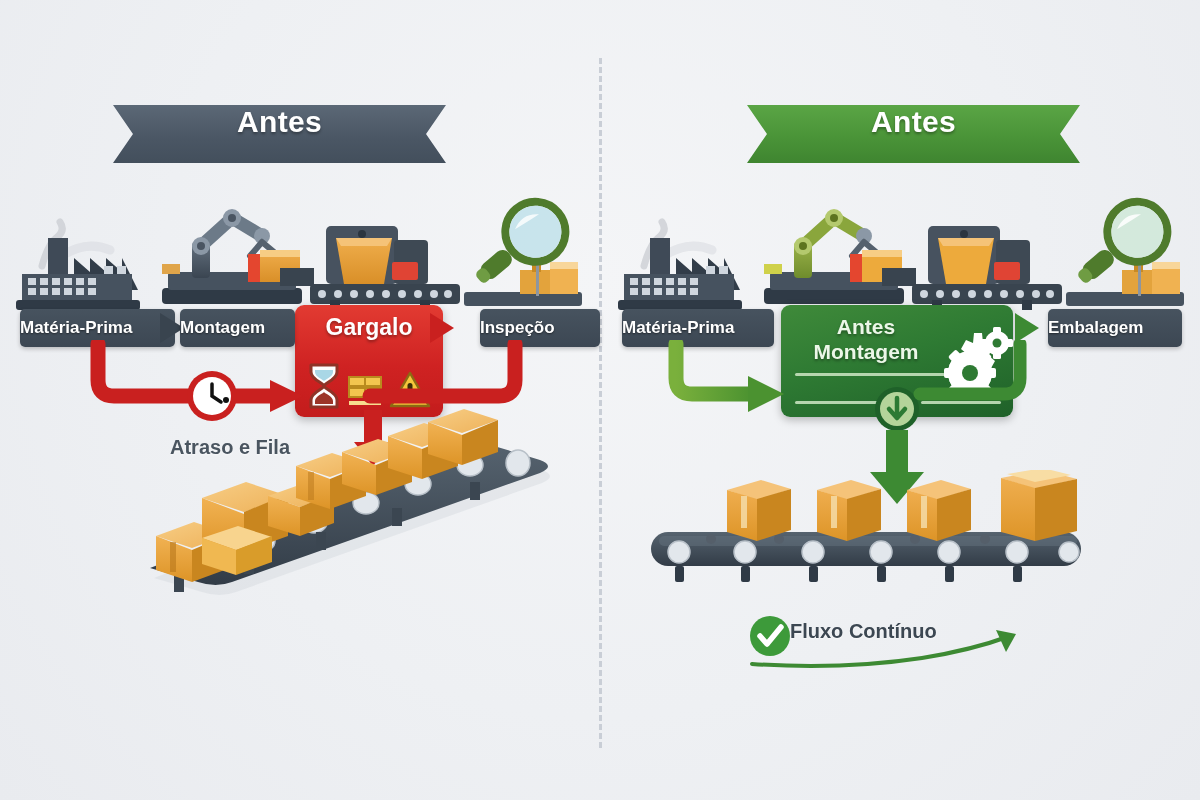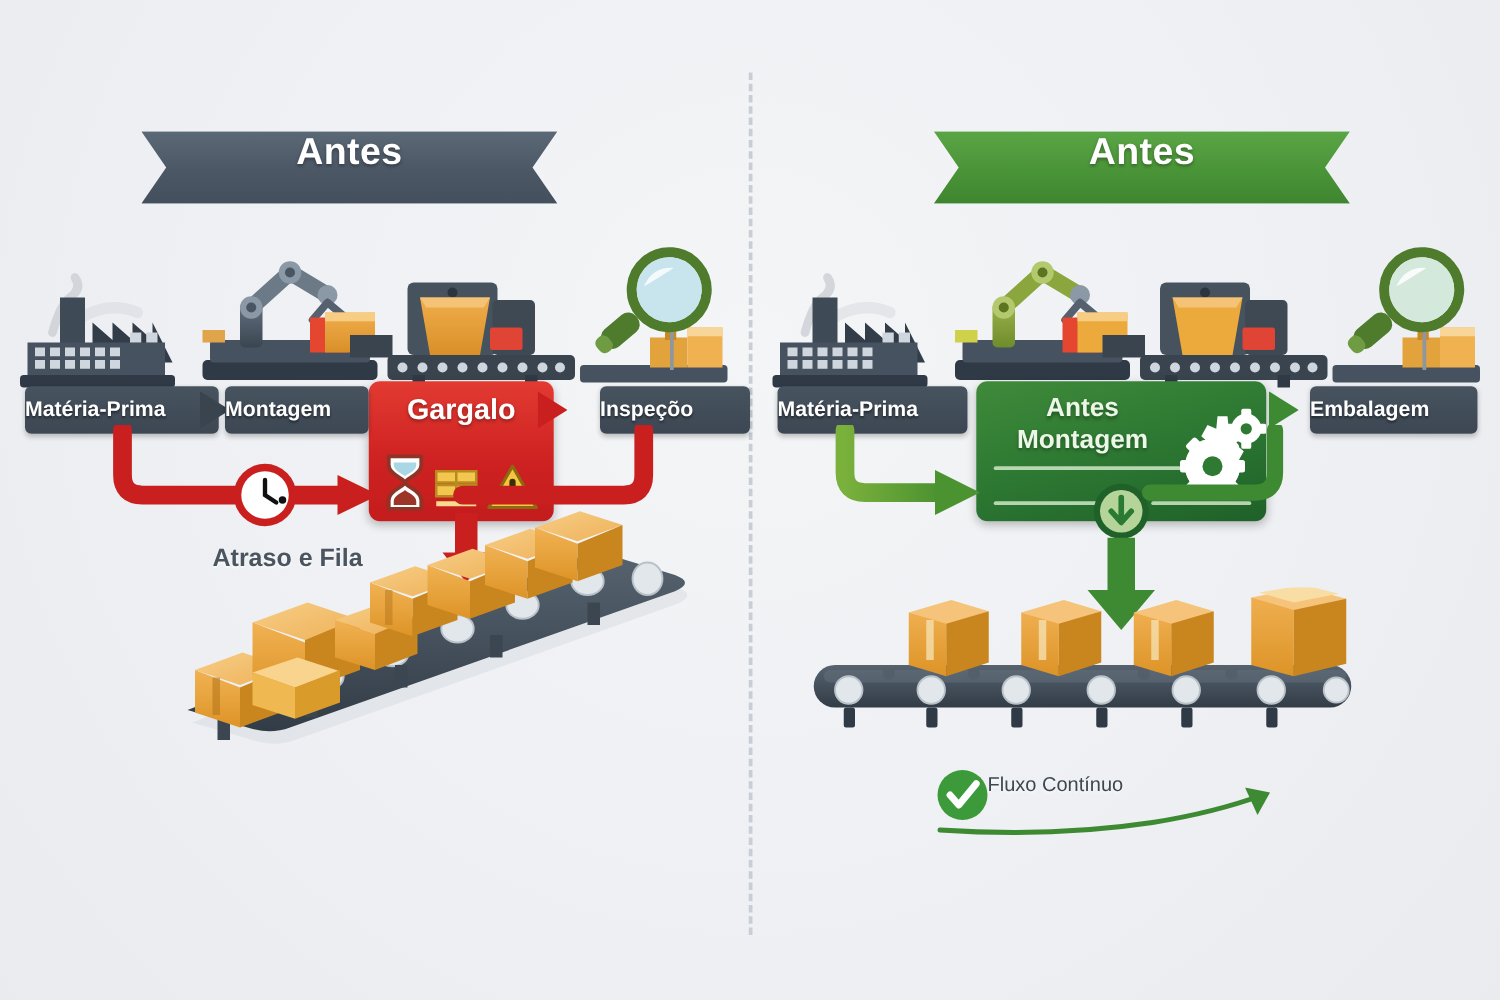--- a/index.html
+++ b/index.html
@@ -112,21 +112,21 @@
 
   
   #label-atraso{
     left:170px;top:436px;
     font-size:20px;font-weight:bold;color:#4a5560;
     text-shadow:0 1px 2px rgba(255,255,255,.7);
     white-space:nowrap;
   }
   #label-fluxo{
     left:790px;top:620px;
-    font-size:16px;font-weight:normal;color:#3c4752;
+    font-size:20px;font-weight:bold;color:#3c4752;
     text-shadow:0 1px 2px rgba(255,255,255,.7);
     white-space:nowrap;
   }
 </style>
 </head>
 <body>
 
 <div id="stage">
 
   <div class="abs" id="divider"></div>

